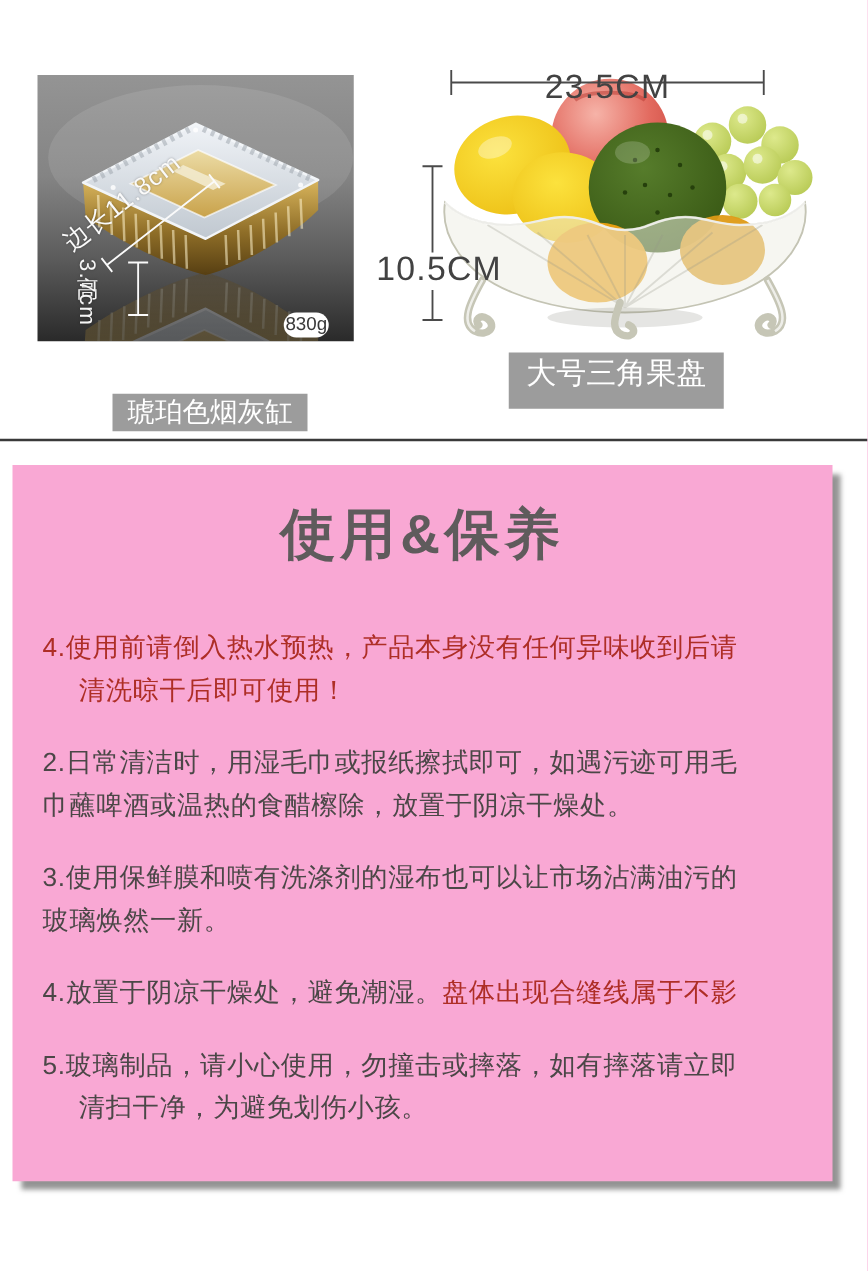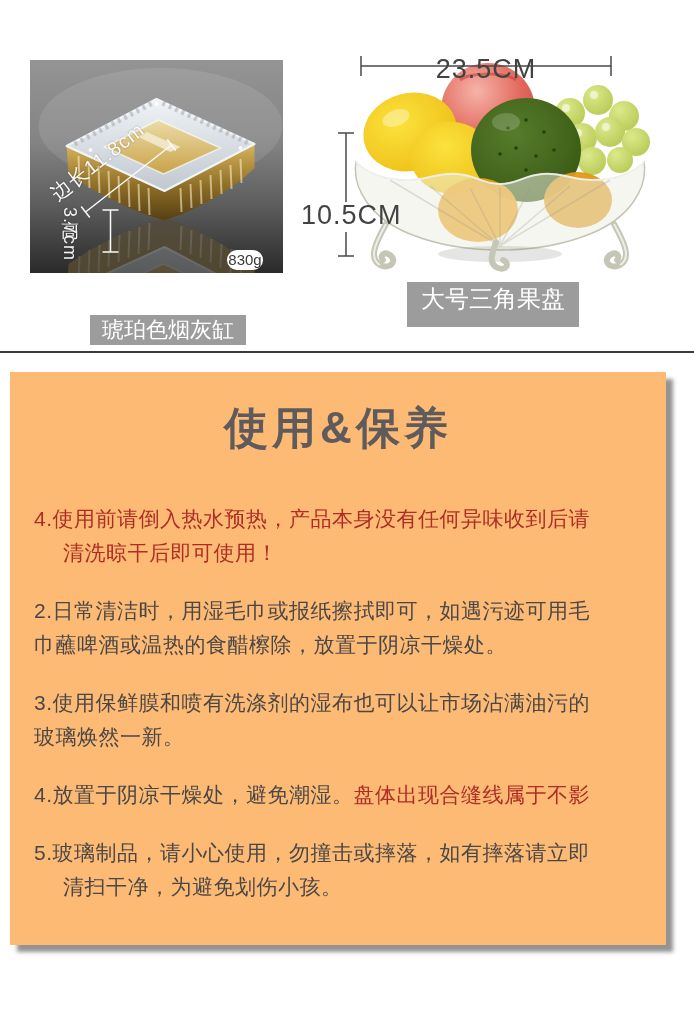--- a/index.html
+++ b/index.html
@@ -43,21 +43,21 @@
     font-weight:400;
   }
   #plate-width-dim{left:396px;top:34px;width:180px;margin-top:20px;}
   #plate-height-dim{left:301px;top:200px;width:92px;}
 
   
   #divider{left:0;top:351px;width:694px;height:2px;background:#3a3a3a;}
 
   
   #care-card{
-    left:10px;top:372px;width:656px;height:573px;background:#fdba74;
+    left:10px;top:372px;width:656px;height:573px;background:#f9a8d4;
     box-shadow:7px 7px 4px rgba(120,120,120,0.8);
   }
   #care-title{
     margin:0;padding-top:30px;text-align:center;
     font-size:44px;line-height:52px;font-weight:bold;color:#5f5b5c;letter-spacing:4px;
   }
   #care-list{margin:48px 16px 0 24px;}
   .care-item{margin-bottom:24px;}
   .care-line{font-size:21px;line-height:34px;letter-spacing:0.5px;white-space:nowrap;}
   .care-line.indent{padding-left:29px;}

